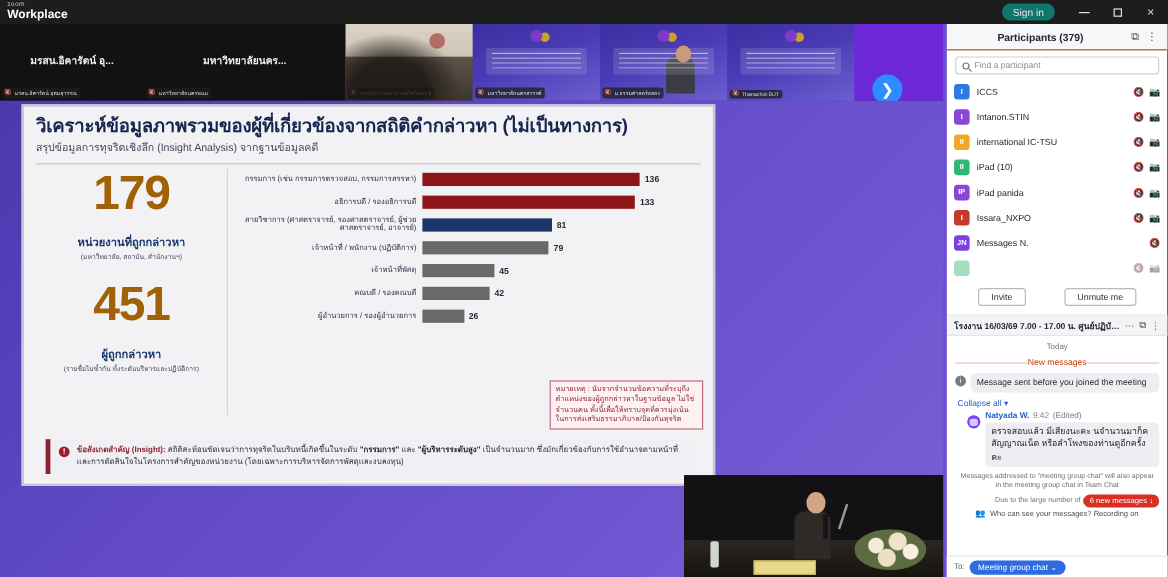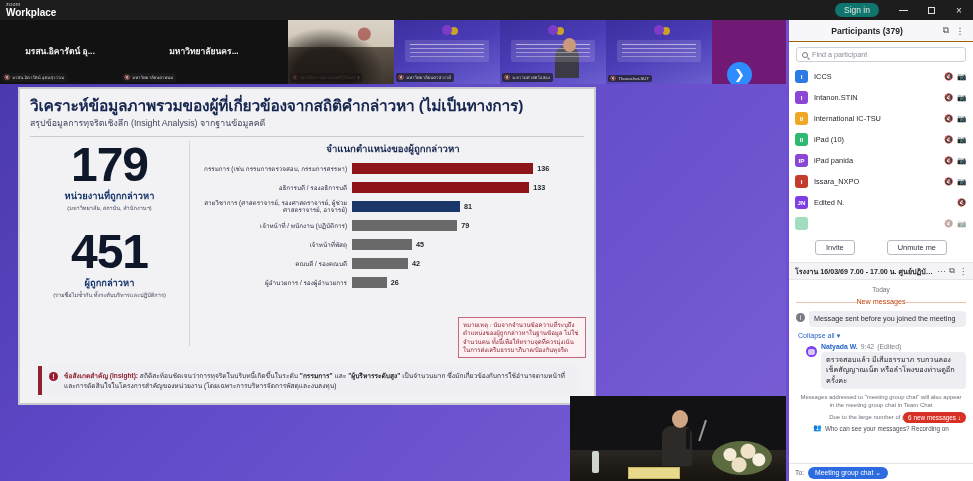--- a/index.html
+++ b/index.html
@@ -25,21 +25,21 @@
     border-radius:9px; padding:2px 9px; margin-right:10px;
   }
   .winbtn { width:28px; height:20px; display:flex; align-items:center; justify-content:center;
             color:#e0e0e0; font-size:10px; }
   .sq { width:7px; height:7px; border:1px solid #e0e0e0; }
   .dash { width:9px; height:1px; background:#e0e0e0; }
 
   
   .thumbstrip {
     position:absolute; left:0; top:20px; width:788px; height:64px;
-    background:#701a75; display:flex; align-items:center;
+    background:#6d28d9; display:flex; align-items:center;
   }
   .thumb { position:relative; height:64px; overflow:hidden; }
   .thumb .namebadge {
     position:absolute; left:2px; bottom:2px;
     background:rgba(30,30,30,.74); color:#dcdcdc;
     font-size:4.4px; padding:1px 3px 1px 2px; border-radius:2px;
     display:flex; align-items:center; gap:2px; max-width:95%;
     white-space:nowrap; overflow:hidden;
   }
   .mutedot { color:#ef4444; font-size:5px; line-height:1; }
@@ -98,22 +98,22 @@
     background:#f2f2f4; border:2px solid #c9c9d2;
     padding:8px 10px 6px 10px;
   }
   .slide-h1 { font-size:15.5px; font-weight:700; color:#16264f; letter-spacing:-.2px; line-height:1.1;}
   .slide-h2 { font-size:8.8px; color:#41465c; margin-top:2px; }
   .rule { height:1px; background:#c8c8d0; margin:6px 0 4px 0; }
 
   .slide-body { display:flex; gap:8px; height:205px; }
   .kpi-col { width:160px; display:flex; flex-direction:column; justify-content:flex-start;
              align-items:center; padding-top:2px; border-right:1px solid #d5d5dd; }
-  .kpi-num { font-size:48px; font-weight:800; color:#0f172a; line-height:.92; letter-spacing:-1px;}
-  .kpi-lab { font-size:9.3px; font-weight:700; color:#17356e; margin-top:1px; text-align:center;}
+  .kpi-num { font-size:40px; font-weight:800; color:#a16207; line-height:.92; letter-spacing:-1px;}
+  .kpi-lab { font-size:9.3px; font-weight:700; color:#17356e; margin-top:14px; text-align:center;}
   .kpi-sub { font-size:5.6px; color:#3f4558; text-align:center; margin-top:1px; }
   .kpi-gap { height:18px; }
 
   .chart-col { flex:1; position:relative; padding-left:4px; }
   .chart-title { font-size:9.6px; font-weight:700; color:#16264f; margin-bottom:4px; text-align:center;}
   .barrow { display:flex; align-items:center; margin-bottom:3px; height:16px; }
   .barlabel { width:150px; text-align:right; padding-right:5px; font-size:6.3px;
               color:#2c3043; line-height:1.12; }
   .bartrack { flex:1; position:relative; display:flex; align-items:center; }
   .bar { height:11px; }
@@ -330,21 +330,20 @@
           <div class="kpi-num">179</div>
           <div class="kpi-lab">หน่วยงานที่ถูกกล่าวหา</div>
           <div class="kpi-sub">(มหาวิทยาลัย, สถาบัน, สำนักงานฯ)</div>
           <div class="kpi-gap"></div>
           <div class="kpi-num">451</div>
           <div class="kpi-lab">ผู้ถูกกล่าวหา</div>
           <div class="kpi-sub">(รายชื่อไม่ซ้ำกัน ทั้งระดับบริหารและปฏิบัติการ)</div>
         </div>
 
         <div class="chart-col">
-          <div class="chart-title">จำแนกตำแหน่งของผู้ถูกกล่าวหา</div>
           <div id="bars">
               <div class="barrow">
                 <div class="barlabel">กรรมการ (เช่น กรรมการตรวจสอบ, กรรมการสรรหา)</div>
                 <div class="bartrack">
                   <div class="bar" style="width: 181.333px; background: rgb(141, 20, 24);"></div>
                   <span class="barval">136</span>
                 </div>
               </div>
               <div class="barrow">
                 <div class="barlabel">อธิการบดี / รองอธิการบดี</div>
@@ -473,21 +472,21 @@
         <div class="prow">
           <span class="avatar" style="background: rgb(198, 58, 43);">I</span>
           <span class="pname">Issara_NXPO</span>
           <span class="pstatus">
             <span class="ic-mic-off">🔇</span>
             <span class="ic-cam-off">📷</span>
           </span>
         </div>
         <div class="prow">
           <span class="avatar" style="background: rgb(123, 63, 228);">JN</span>
-          <span class="pname">Edited N.</span>
+          <span class="pname">Messages N.</span>
           <span class="pstatus">
             <span class="ic-mic-off">🔇</span>
           </span>
         </div>
         <div class="prow prow-faded">
           <span class="avatar" style="background: rgb(46, 184, 114);"></span>
           <span class="pname"></span>
           <span class="pstatus">
             <span class="ic-mic-off">🔇</span>
             <span class="ic-cam-off">📷</span>
@@ -520,21 +519,21 @@
         <span>Collapse all</span>
         <span>▾</span>
       </div>
 
       <div class="msgrow">
         <span class="msgav"></span>
         <div class="msgcol">
           <div class="msgmeta">
             <span class="who">Natyada W.</span><span class="tm">9:42</span><span class="tm">(Edited)</span>
           </div>
-          <div class="msgbubble">ตรวจสอบแล้ว มีเสีมธรรมาภ รบกวนลองเช็คสัญญาณเน็ต หรือลำโพงของท่านดูอีกครั้งคะ</div>
+          <div class="msgbubble">ตรวจสอบแล้ว มีเสียงนะคะ นจำนวนมาก็คสัญญาณเน็ต หรือลำโพงของท่านดูอีกครั้งคะ</div>
         </div>
       </div>
 
       <div class="footnote">Messages addressed to "meeting group chat" will also appear in the meeting group chat in Team Chat</div>
 
       <div class="duerow">
         <span>Due to the large number of participants</span>
         <span class="newpill">
           <span>6 new messages</span>
           <span>↓</span>

